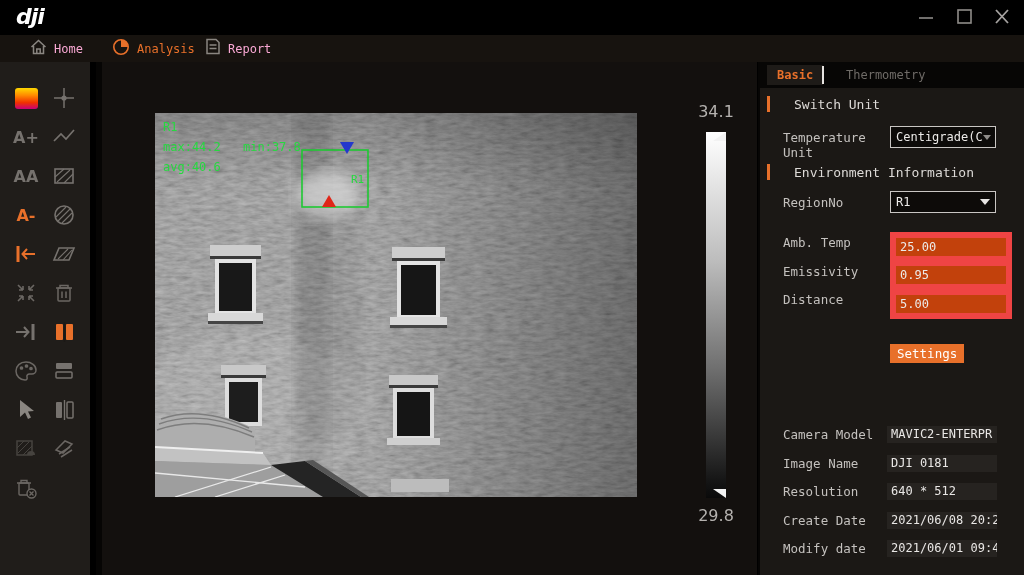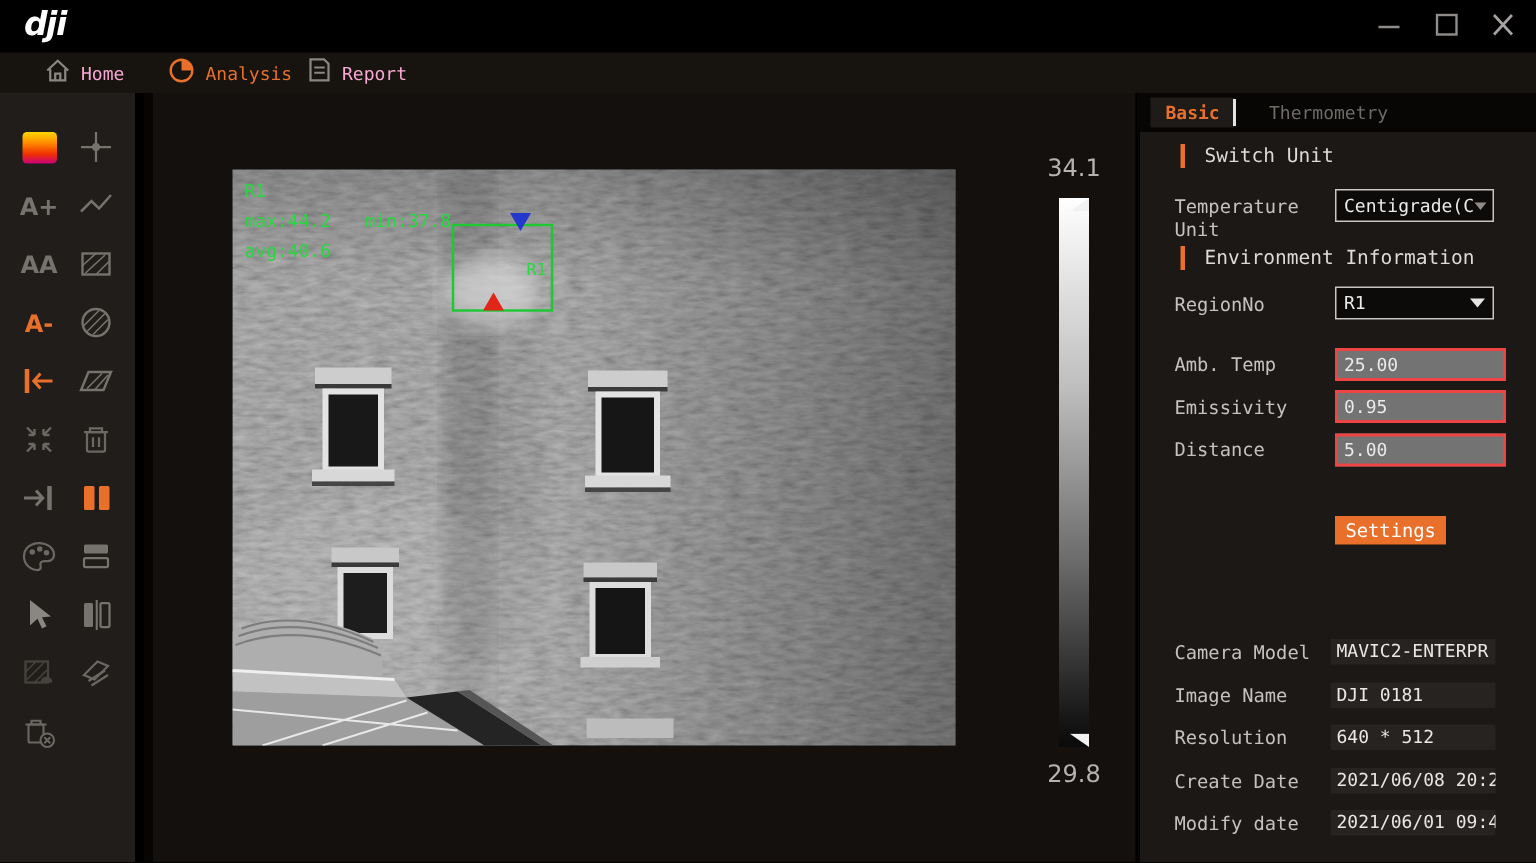--- a/index.html
+++ b/index.html
@@ -44,32 +44,32 @@
   #scale-max{left:584px;top:40px;} #scale-min{left:584px;top:444px;}
 
   
   .panel{position:absolute;left:758px;top:62px;width:266px;height:513px;background:#1b1815;border-left:2px solid #060504;box-sizing:border-box;}
   .tabstrip{position:absolute;left:0;top:0;width:266px;height:26px;background:#070605;}
   .ptab{position:absolute;top:3px;height:20px;line-height:20px;padding:0 10px;font-size:12px;cursor:pointer;}
   .ptab.active{left:7px;background:#1e1b18;color:#e8702a;font-weight:bold;}
   .ptab.inactive{left:76px;color:#6f6b67;}
   .tabsep{position:absolute;left:62px;top:4px;width:2px;height:18px;background:#e6e3e0;}
 
-  .sec-head{position:absolute;left:7px;height:18px;display:flex;align-items:center;gap:13px;margin-left:20px;}
+  .sec-head{position:absolute;left:7px;height:18px;display:flex;align-items:center;gap:24px;}
   .sec-bar{width:3px;height:16px;background:#e8702a;}
   .sec-title{font-size:13px;color:#dddad7;}
   .flabel{position:absolute;left:23px;font-size:12.5px;color:#c4c1be;line-height:15px;}
   .dropdown{position:absolute;left:130px;width:104px;height:20px;border:1px solid #c9c6c3;background:#0d0b09;
      display:flex;align-items:center;cursor:pointer;}
   .dropdown .dval{flex:1;font-size:12px;color:#eceae8;padding-left:5px;white-space:nowrap;overflow:hidden;}
   .caret-small{width:0;height:0;border-left:4px solid transparent;border-right:4px solid transparent;
      border-top:5px solid #8f8c89;margin-right:4px;}
   .caret-big{width:0;height:0;border-left:5px solid transparent;border-right:5px solid transparent;
      border-top:6px solid #e8e6e4;margin-right:5px;}
-  .tinput{position:absolute;left:130px;width:102px;height:16px;border:2px solid #ef4444;background:#737373;
+  .tinput{position:absolute;left:130px;width:102px;height:16px;border:6px solid #ef4444;background:#c2410c;
      color:#eceae8;font-size:12px;font-family:"DejaVu Sans Mono",monospace;padding:1px 4px;outline:none;}
   .settings-btn{position:absolute;left:130px;top:282px;background:#e8702a;color:#fff;font-size:12.5px;
      padding:2px 7px;border:none;cursor:pointer;font-family:"DejaVu Sans Mono",monospace;}
   .ival{position:absolute;left:127px;width:110px;height:17px;background:#262320;color:#e9e7e5;font-size:12px;
      line-height:17px;padding-left:4px;white-space:nowrap;overflow:hidden;box-sizing:border-box;}
 </style>
 </head>
 <body>
 
 <div class="app">

